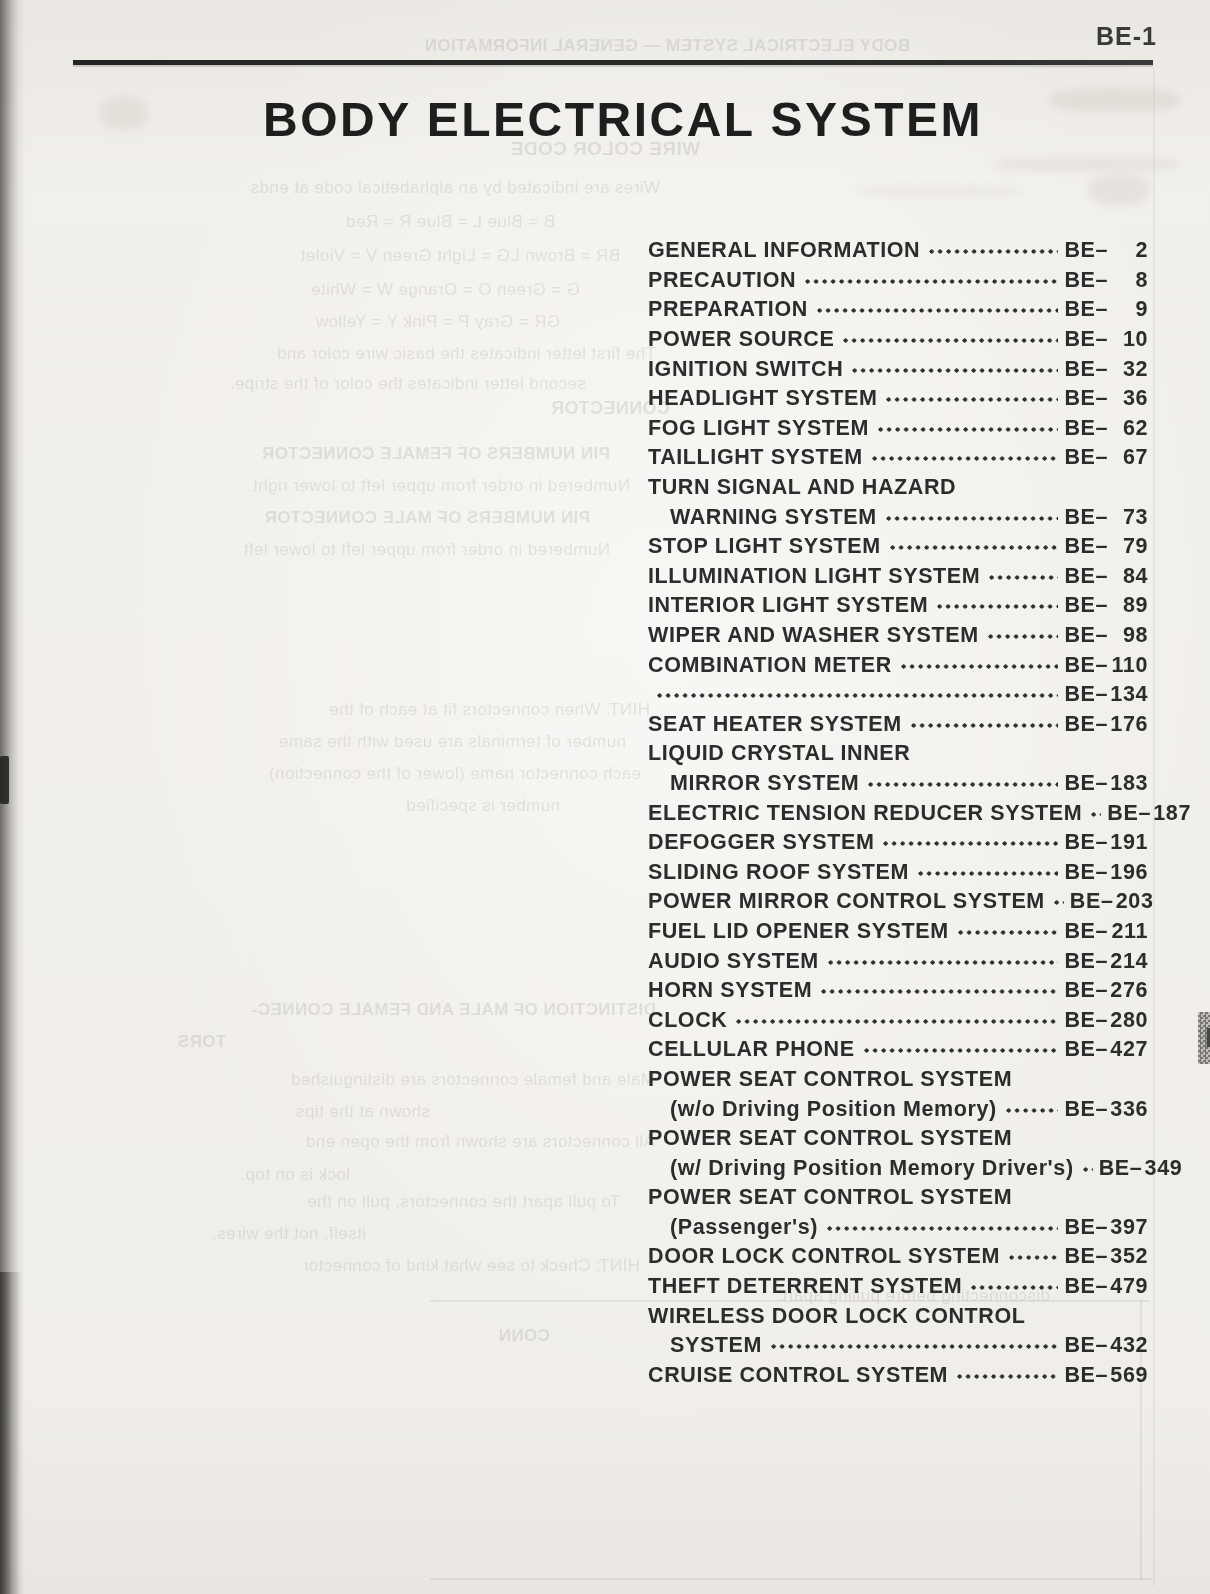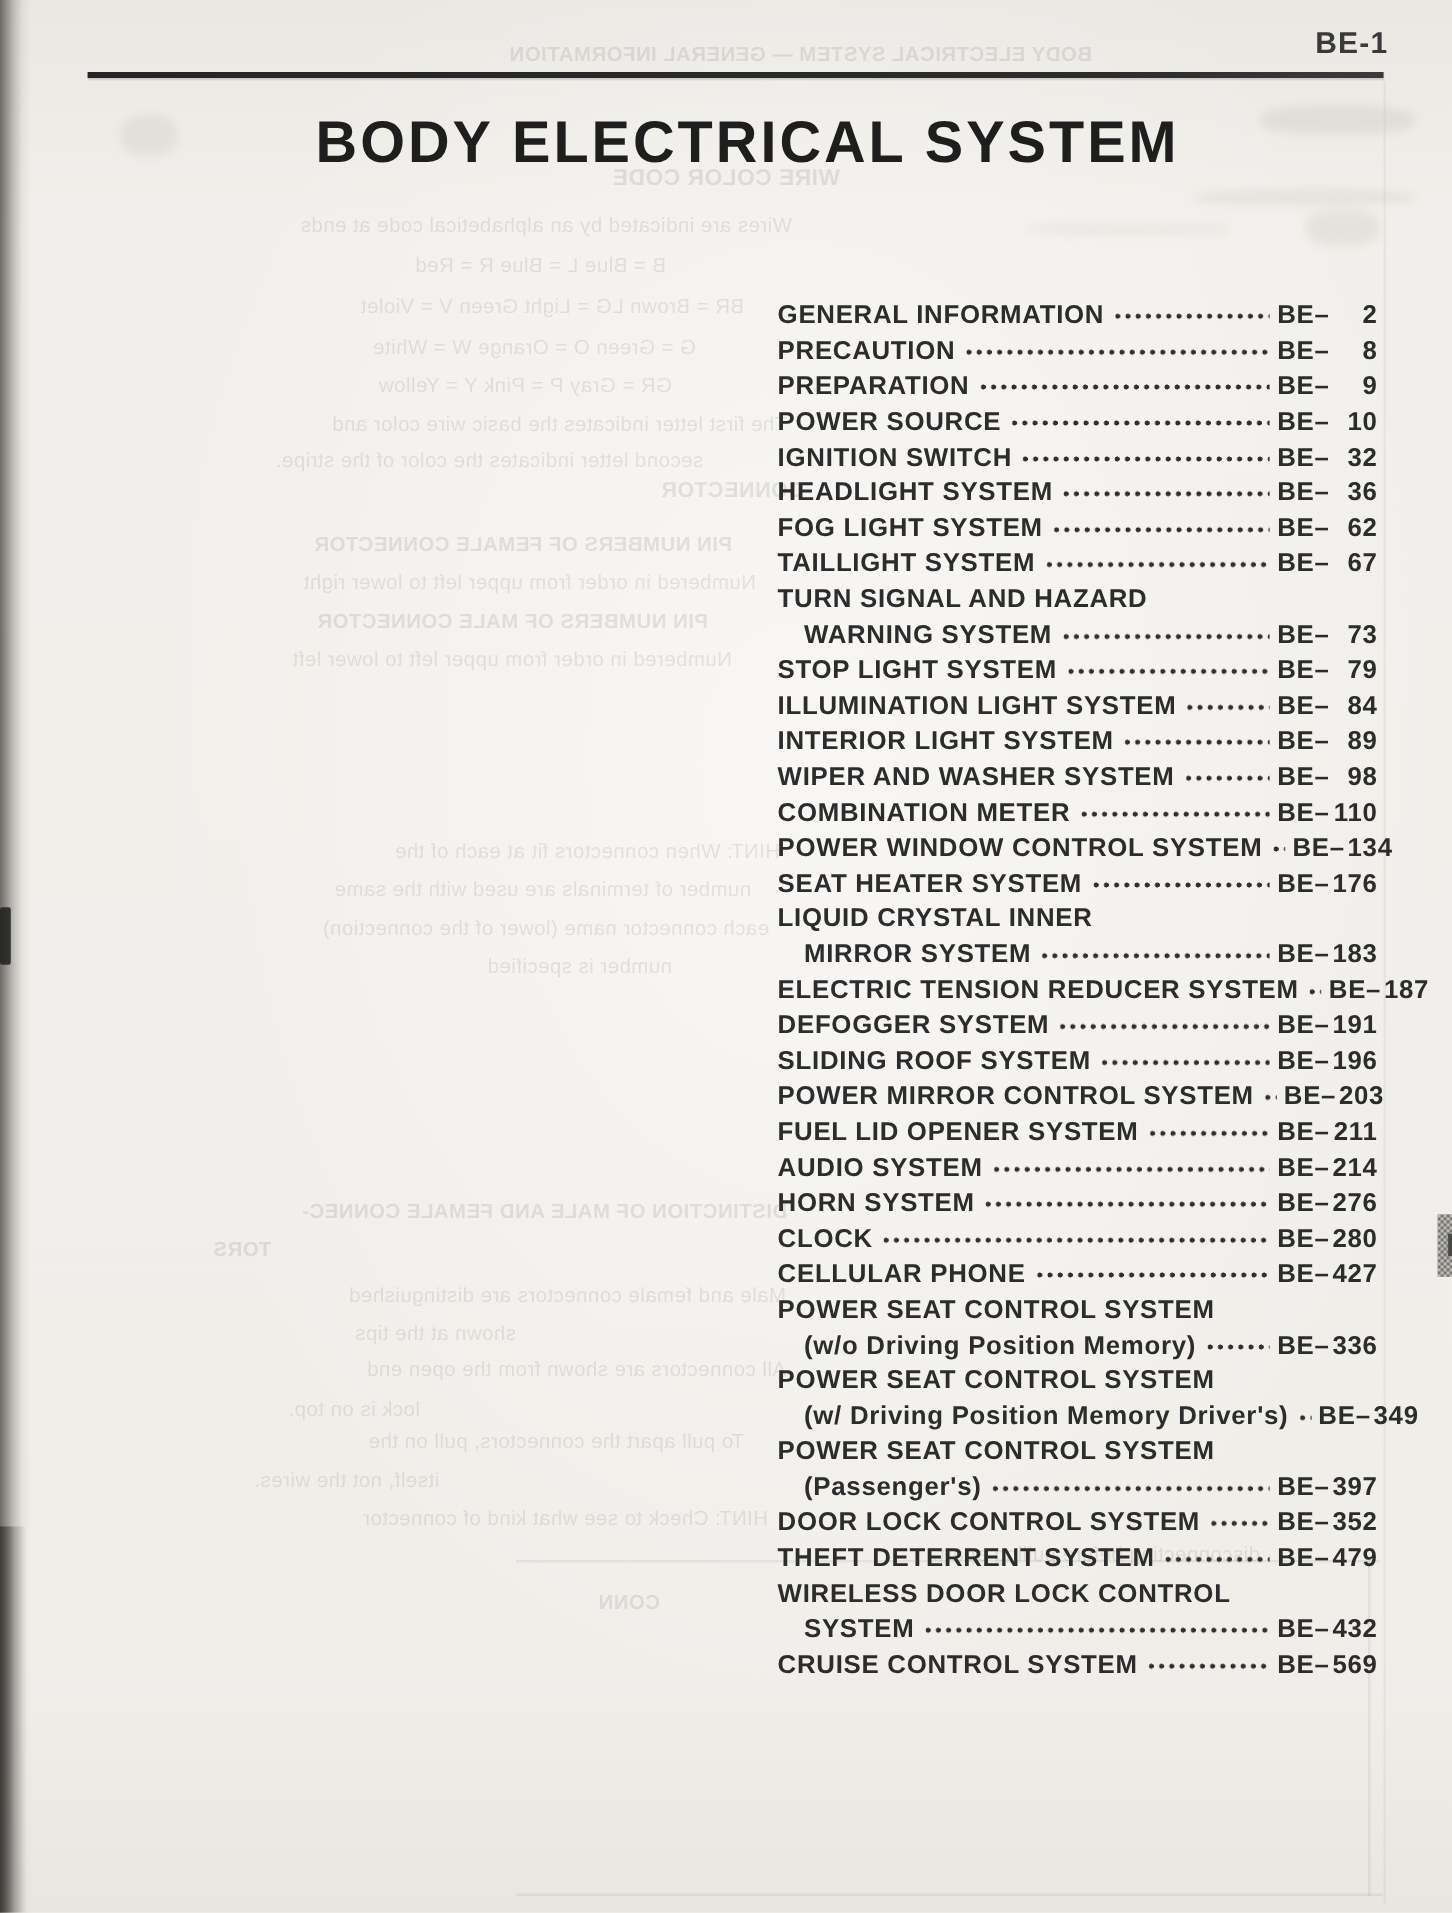--- a/index.html
+++ b/index.html
@@ -55,21 +55,21 @@
     box-shadow:0 2px 1px rgba(60,60,60,0.18);
   }
   .page-title{
     position:absolute;left:263px;top:92px;
     font-size:48px;font-weight:bold;color:#1e1e1e;letter-spacing:2.5px;
     white-space:nowrap;transform:scaleY(1.02);
   }
 
   
   .toc{
-    position:absolute;left:648px;top:248px;width:500px;
+    position:absolute;left:648px;top:236px;width:500px;
     color:#2c2c2c;
   }
   .toc-row{
     display:flex;align-items:center;height:29.6px;
     font-size:21.5px;font-weight:bold;letter-spacing:0.6px;white-space:nowrap;
   }
   .toc-row .lbl{flex:0 0 auto;}
   .toc-row .lbl.indent{padding-left:22px;}
   .leader{
     flex:1 1 auto;min-width:10px;height:5px;margin:0 6px 0 9px;
@@ -264,21 +264,20 @@
     </div>
     <div class="toc-row">
       <span class="lbl">COMBINATION METER</span>
       <span class="leader"></span>
       <span class="pg">
         <span class="pgp">BE–</span>
         <span class="pgn">110</span>
       </span>
     </div>
     <div class="toc-row">
-      <span class="lbl">POWER WINDOW CONTROL SYSTEM</span>
       <span class="leader"></span>
       <span class="pg">
         <span class="pgp">BE–</span>
         <span class="pgn">134</span>
       </span>
     </div>
     <div class="toc-row">
       <span class="lbl">SEAT HEATER SYSTEM</span>
       <span class="leader"></span>
       <span class="pg">

